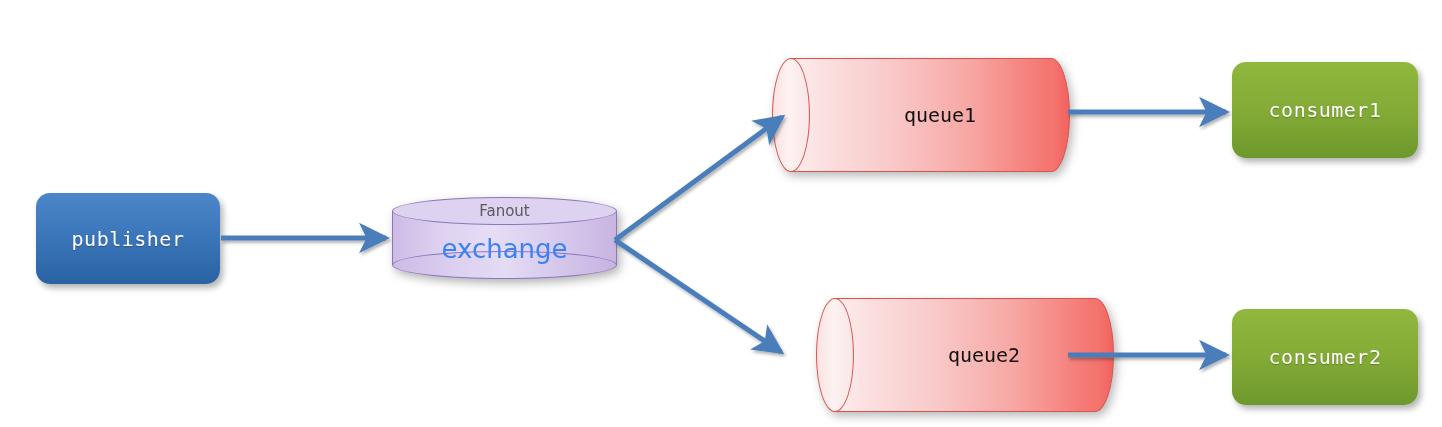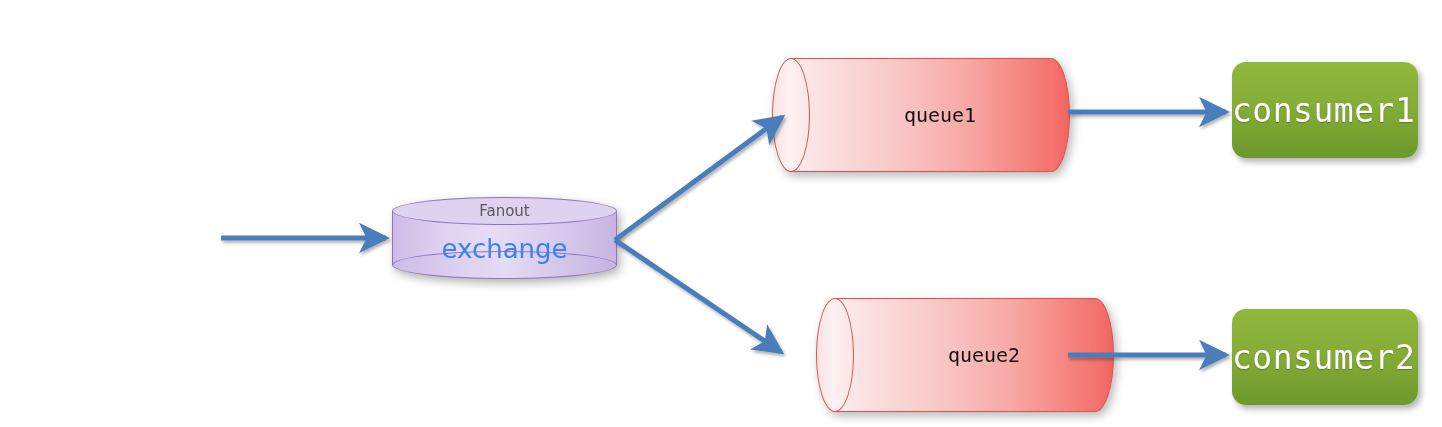--- a/index.html
+++ b/index.html
@@ -20,23 +20,24 @@
   .node {
     position: absolute;
     box-sizing: border-box;
   }
 
   
   .rect-box {
     border-radius: 14px;
     display: flex;
     align-items: center;
+    justify-content: center;
     color: #ffffff;
     font-family: "DejaVu Sans Mono", "Liberation Mono", monospace;
-    font-size: 33px;
+    font-size: 20px;
     letter-spacing: 0.5px;
     box-shadow: 3px 4px 6px rgba(0,0,0,0.30);
     text-shadow: 0 1px 1px rgba(0,0,0,0.25);
   }
   .rect-box.blue {
     background: linear-gradient(to bottom, #4b87c8 0%, #3b77ba 45%, #2a63a4 100%);
   }
   .rect-box.green {
     background: linear-gradient(to bottom, #90b83e 0%, #83ab36 50%, #6d982c 100%);
   }
@@ -192,20 +193,23 @@
       <line x1="615" y1="240" x2="782" y2="117" marker-end="url(#arrowhead)"></line>
 
       <line x1="615" y1="240" x2="781" y2="352" marker-end="url(#arrowhead)"></line>
 
       <line x1="1068" y1="112" x2="1226" y2="112" marker-end="url(#arrowhead)"></line>
 
       <line x1="1068" y1="355" x2="1226" y2="355" marker-end="url(#arrowhead)"></line>
     </g>
   </svg>
 
+  <div class="node rect-box blue" style="left:36px; top:193px; width:184px; height:91px;">
+    <span>publisher</span>
+  </div>
 
   <div class="node vcyl" style="left:392px; top:197px; width:225px; height:82px;">
     <div class="vcyl-body"></div>
     <div class="vcyl-bottom"></div>
     <div class="vcyl-top"></div>
     <div class="vcyl-toplabel">Fanout</div>
     <div class="vcyl-label">exchange</div>
   </div>
 
   <div class="node hcyl" style="left:772px; top:58px; width:298px; height:114px;">

